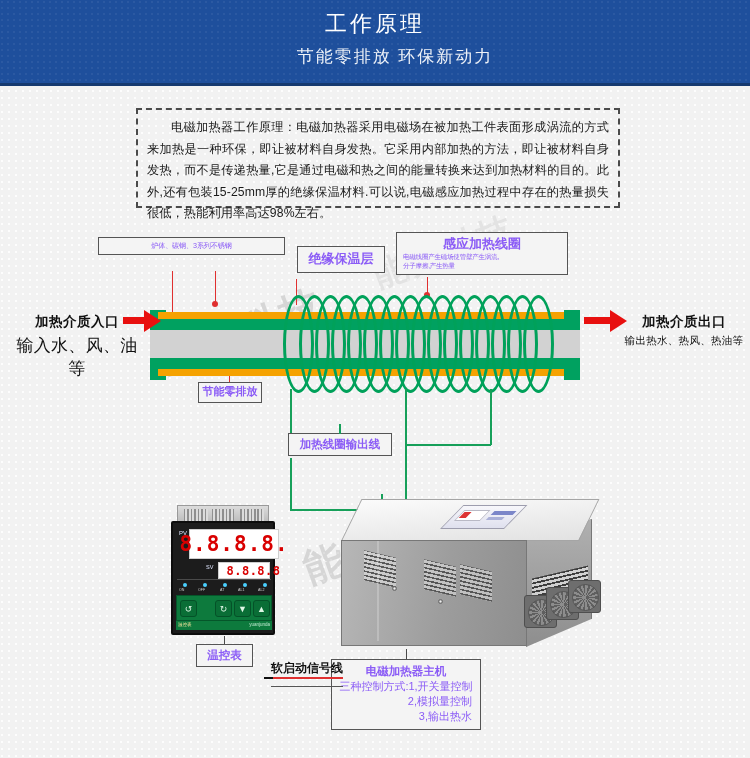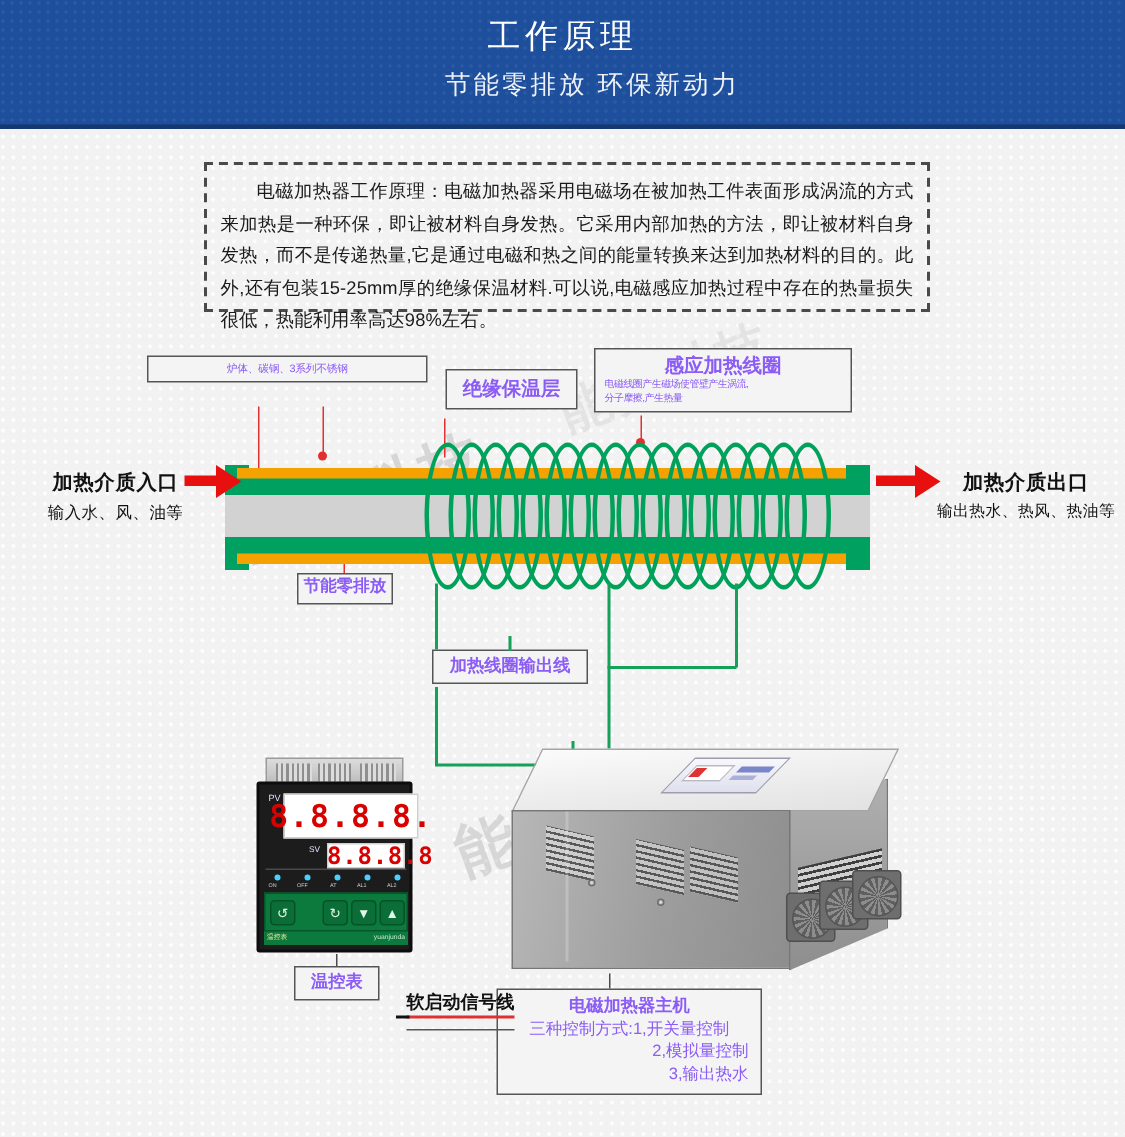--- a/index.html
+++ b/index.html
@@ -77,21 +77,21 @@
   .lbl .big { font-size: 13px; font-weight: bold; display:block; }
   .lbl .tiny { font-size: 7.2px; display:block; letter-spacing:-0.2px; }
   .lbl .mini { font-size: 6.6px; display:block; line-height: 9px; letter-spacing:-0.3px; }
 
   #lbl-metal-pipe { left: 98px; top: 148px; width: 187px; padding: 3px 2px 4px; }
   #lbl-insulation { left: 297px; top: 157px; width: 88px; padding: 4px 2px 5px; }
   #lbl-coil       { left: 362px; top: 143px; width: 172px; padding: 3px 3px 4px; text-align:center;margin-left:34px; }
   #lbl-probe      { left: 198px; top: 293px; width: 64px; padding: 2px 2px 3px; }
   #lbl-coilout    { left: 288px; top: 344px; width: 104px; padding: 3px 2px 4px; }
   #lbl-meter      { left: 196px; top: 555px; width: 57px; padding: 3px 2px 4px; }
-  #lbl-host       { left: 331px; top: 570px; width: 177px; padding: 3px 4px 5px; text-align:center; }
+  #lbl-host       { left: 331px; top: 570px; width: 150px; padding: 3px 4px 5px; text-align:center; }
   #lbl-host .line { font-size: 11px; display:block; line-height: 15px; }
   #lbl-host .hd   { font-size: 11.5px; font-weight: bold; display:block; line-height:16px;}
   #lbl-host .ind  { text-align: right; padding-right: 4px;}
 
   
   .leader { position: absolute; background: #e03030; width: 1.4px; }
   .leader-dot {
     position: absolute; width: 6px; height: 6px; border-radius: 50%;
     background: #e03030;
   }
@@ -121,21 +121,21 @@
   .arrow-red { position: absolute; height: 0; }
   .arrow-shaft { position:absolute; background:#e8100f; height: 7px; }
   .arrow-head {
     position:absolute; width: 0; height: 0;
     border-top: 11px solid transparent;
     border-bottom: 11px solid transparent;
     border-left: 17px solid #e8100f;
   }
   .io-text { position: absolute; text-align: center; color: #111; }
   .io-text .t1 { font-size: 13.5px; font-weight: bold; display:block; letter-spacing:0.5px;}
-  .io-text .t2 { font-size: 11px; display:block; padding-top: 3px; letter-spacing:0.3px;}
+  .io-text .t2 { font-size: 17px; display:block; padding-top: 3px; letter-spacing:0.3px;}
 
   
   .meter { position: absolute; left: 171px; top: 416px; width: 104px; height: 130px; }
   .meter-top {
     position:absolute; left:6px; top:0; width: 92px; height: 18px;
     background: linear-gradient(#dcdcdc,#bcbcbc);
     border: 1px solid #9a9a9a;
   }
   .meter-vent { position:absolute; top:3px; width: 24px; height:12px;
     background: repeating-linear-gradient(90deg,#8f8f8f 0 1.5px,#dcdcdc 1.5px 3.5px); }
@@ -148,21 +148,21 @@
   .pv-tag { position:absolute; left:1px; top:1px; color:#dfe6ff; font-size:6px;}
   .seg-box {
     position:absolute; background:#ffffff; border:1px solid #cfcfcf;
     display:flex; align-items:center; justify-content:center; gap:2px;
   }
   .pv-box { left: 11px; top: 0; width: 90px; height: 30px; }
   .sv-box { left: 40px; top: 33px; width: 52px; height: 17px; }
   .sv-tag { position:absolute; left: 28px; top: 35px; color:#dfe6ff; font-size:5.5px;}
   .dig { font-family: "DejaVu Sans Mono", monospace; color: #d90000; font-weight: bold; }
   .pv-box .dig { font-size: 21px; letter-spacing: 1px; }
-  .sv-box .dig { font-size: 16px; letter-spacing: 0.5px; margin-left: 19px; }
+  .sv-box .dig { font-size: 12px; letter-spacing: 0.5px; margin-left: 19px; }
   .meter-divider { position:absolute; left:4px; top:56px; width:94px; height:1px; background:#4a4a4a;}
   .btn-row { position:absolute; left:4px; top:60px; width: 94px; height: 12px;}
   .btn-led { position:absolute; width: 4px; height: 4px; border-radius:50%; background:#4ad0ff; top:0;}
   .btn-led-lbl { position:absolute; font-size:3.6px; color:#cfcfcf; top:5px; }
   .keypad { position:absolute; left:3px; top:72px; width: 96px; height: 26px; background:#0d7a3d; border:1px solid #05562a;}
   .key {
     position:absolute; top:4px; width: 17px; height: 17px;
     background:#0a6e36; border:1px solid #04symbol;
     border:1px solid #045228; border-radius:3px;
     color:#dff7e6; font-size:9px; text-align:center; line-height:17px;

